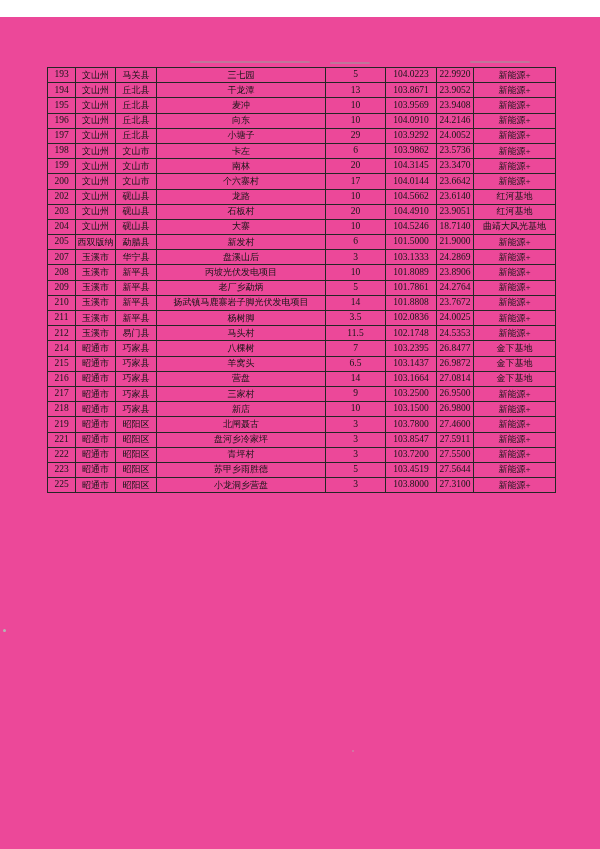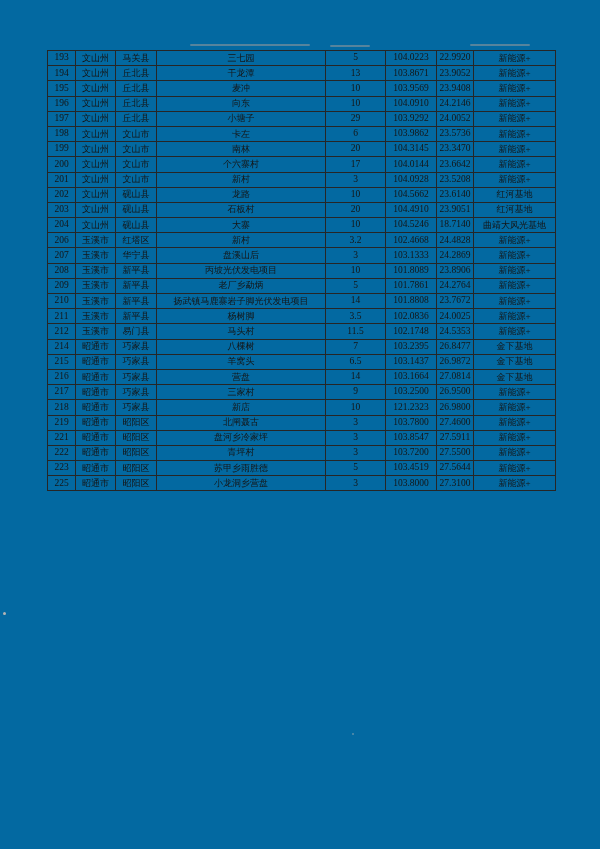--- a/index.html
+++ b/index.html
@@ -5,21 +5,22 @@
   html, body { margin: 0; padding: 0; }
   body {
     width: 600px; height: 849px;
     background: #ffffff;
     position: relative;
     font-family: "Liberation Serif", "DejaVu Serif", serif;
     overflow: hidden;
   }
   .page {
     position: absolute; inset: 0;
-    background: #0369a1;
+    background: #ec4899;
+    margin-top: 17px;
   }
   table.proj {
     position: absolute;
     left: 47px; top: 50px;
     width: 508px;
     border-collapse: collapse;
     table-layout: fixed;
   }
   table.proj td {
     border: 1px solid #262626;
@@ -148,30 +149,20 @@
           <td class="c-no">200</td>
           <td class="c-prefecture">文山州</td>
           <td class="c-county">文山市</td>
           <td class="c-name">个六寨村</td>
           <td class="c-capacity">17</td>
           <td class="c-longitude">104.0144</td>
           <td class="c-latitude">23.6642</td>
           <td class="c-category">新能源+</td>
         </tr>
         <tr>
-          <td class="c-no">201</td>
-          <td class="c-prefecture">文山州</td>
-          <td class="c-county">文山市</td>
-          <td class="c-name">新村</td>
-          <td class="c-capacity">3</td>
-          <td class="c-longitude">104.0928</td>
-          <td class="c-latitude">23.5208</td>
-          <td class="c-category">新能源+</td>
-        </tr>
-        <tr>
           <td class="c-no">202</td>
           <td class="c-prefecture">文山州</td>
           <td class="c-county">砚山县</td>
           <td class="c-name">龙路</td>
           <td class="c-capacity">10</td>
           <td class="c-longitude">104.5662</td>
           <td class="c-latitude">23.6140</td>
           <td class="c-category">红河基地</td>
         </tr>
         <tr>
@@ -188,27 +179,27 @@
           <td class="c-no">204</td>
           <td class="c-prefecture">文山州</td>
           <td class="c-county">砚山县</td>
           <td class="c-name">大寨</td>
           <td class="c-capacity">10</td>
           <td class="c-longitude">104.5246</td>
           <td class="c-latitude">18.7140</td>
           <td class="c-category">曲靖大风光基地</td>
         </tr>
         <tr>
-          <td class="c-no">206</td>
-          <td class="c-prefecture">玉溪市</td>
-          <td class="c-county">红塔区</td>
-          <td class="c-name">新村</td>
-          <td class="c-capacity">3.2</td>
-          <td class="c-longitude">102.4668</td>
-          <td class="c-latitude">24.4828</td>
+          <td class="c-no">205</td>
+          <td class="c-prefecture">西双版纳</td>
+          <td class="c-county">勐腊县</td>
+          <td class="c-name">新发村</td>
+          <td class="c-capacity">6</td>
+          <td class="c-longitude">101.5000</td>
+          <td class="c-latitude">21.9000</td>
           <td class="c-category">新能源+</td>
         </tr>
         <tr>
           <td class="c-no">207</td>
           <td class="c-prefecture">玉溪市</td>
           <td class="c-county">华宁县</td>
           <td class="c-name">盘溪山后</td>
           <td class="c-capacity">3</td>
           <td class="c-longitude">103.1333</td>
           <td class="c-latitude">24.2869</td>
@@ -303,21 +294,21 @@
           <td class="c-longitude">103.2500</td>
           <td class="c-latitude">26.9500</td>
           <td class="c-category">新能源+</td>
         </tr>
         <tr>
           <td class="c-no">218</td>
           <td class="c-prefecture">昭通市</td>
           <td class="c-county">巧家县</td>
           <td class="c-name">新店</td>
           <td class="c-capacity">10</td>
-          <td class="c-longitude">121.2323</td>
+          <td class="c-longitude">103.1500</td>
           <td class="c-latitude">26.9800</td>
           <td class="c-category">新能源+</td>
         </tr>
         <tr>
           <td class="c-no">219</td>
           <td class="c-prefecture">昭通市</td>
           <td class="c-county">昭阳区</td>
           <td class="c-name">北闸聂古</td>
           <td class="c-capacity">3</td>
           <td class="c-longitude">103.7800</td>

